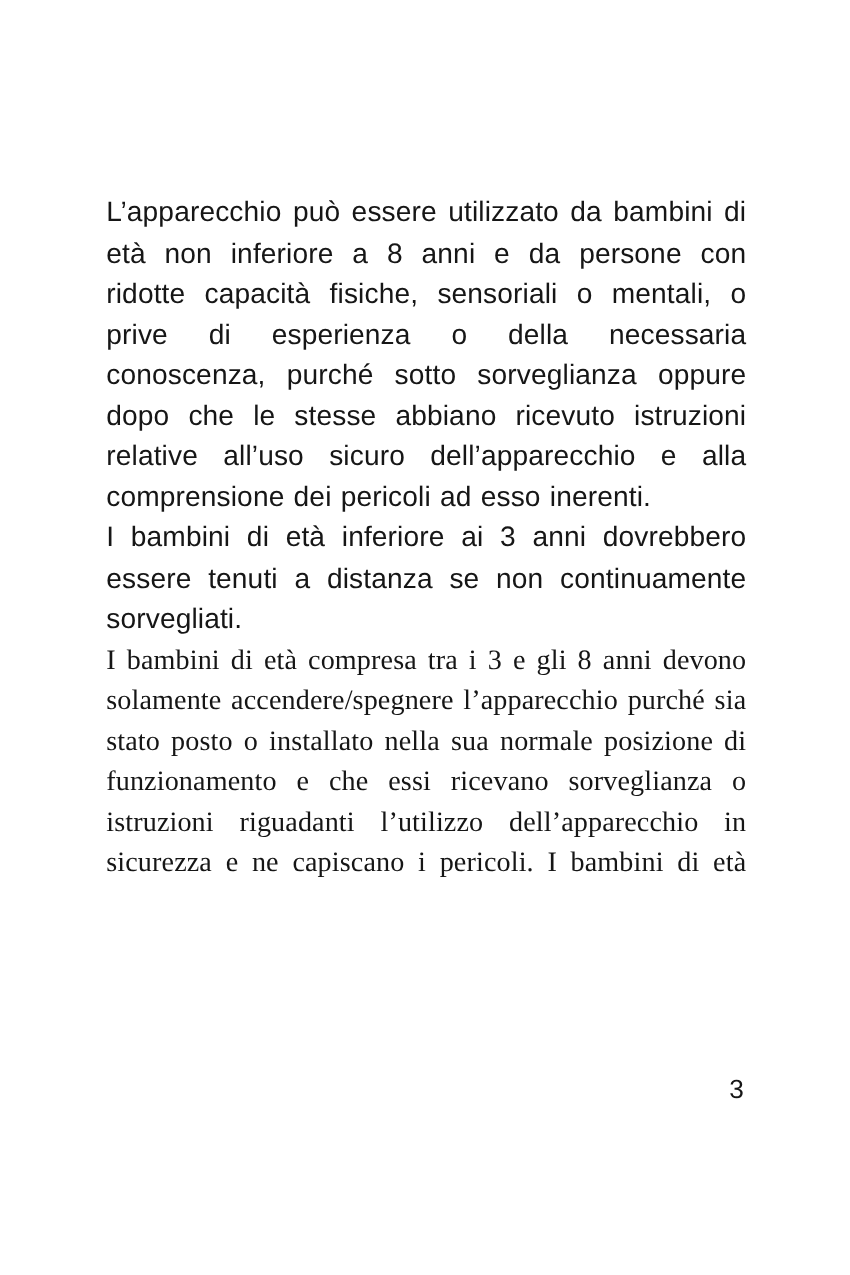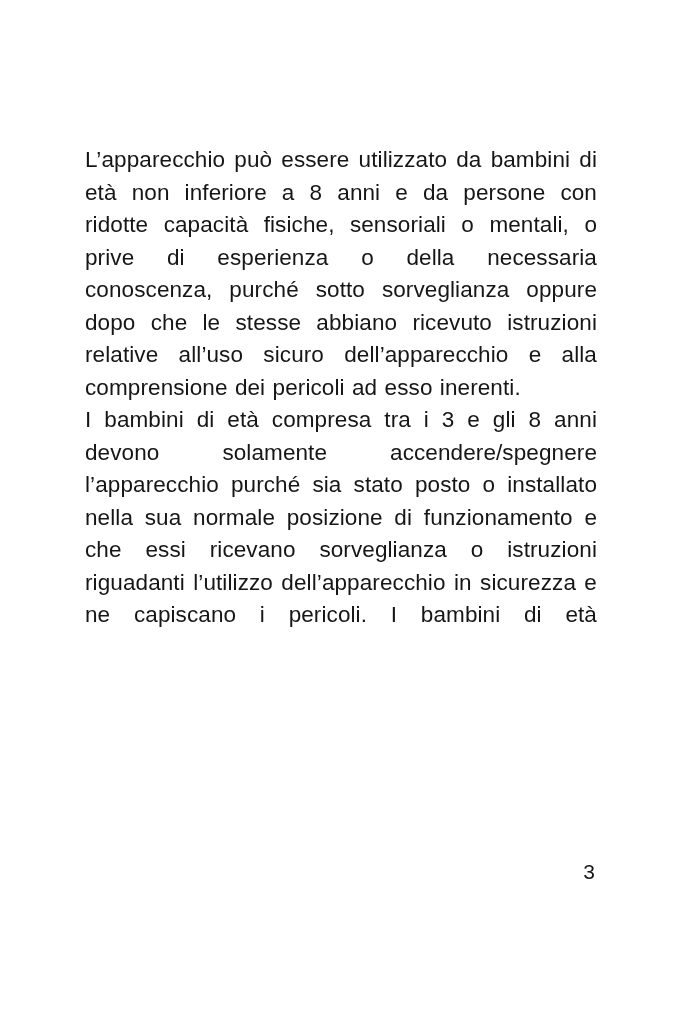--- a/index.html
+++ b/index.html
@@ -11,47 +11,49 @@
     position: relative;
     width: 680px;
     height: 1020px;
     background: #ffffff;
     font-family: "Liberation Sans", sans-serif;
     color: #1a1a1a;
     overflow: hidden;
   }
   .text-block {
     position: absolute;
-    top: 144px;
+    top: 154px;
     left: 85px;
     width: 512px;
   }
   .para {
     margin: 0;
     font-size: 22.5px;
     line-height: 32.5px;
     text-align: justify;
     letter-spacing: 0.1px;
     word-spacing: 1px;
     color: #161616;
   }
   
   .para.continues {
     text-align-last: justify;
+    font-family: Liberation Serif, serif;
   }
   .page-number {
     position: absolute;
     right: 85px;
     top: 860px;
     font-size: 21px;
     color: #161616;
   }
 </style>
 </head>
 <body>
 
 <div class="page">
   <div class="text-block">
     <p class="para">L’apparecchio può essere utilizzato da bambini di età non inferiore a 8 anni e da persone con ridotte capacità fisiche, sensoriali o mentali, o prive di esperienza o della necessaria conoscenza, purché sotto sorveglianza oppure dopo che le stesse abbiano ricevuto istruzioni relative all’uso sicuro dell’apparecchio e alla comprensione dei pericoli ad esso inerenti.</p>
+    <p class="para">I bambini di età inferiore ai 3 anni dovrebbero essere tenuti a distanza se non continuamente sorvegliati.</p>
     <p class="para continues">I bambini di età compresa tra i 3 e gli 8 anni devono solamente accendere/spegnere l’apparecchio purché sia stato posto o installato nella sua normale posizione di funzionamento e che essi ricevano sorveglianza o istruzioni riguadanti l’utilizzo dell’apparecchio in sicurezza e ne capiscano i pericoli. I bambini di età</p>
   </div>
   <div class="page-number">3</div>
 </div>
 
 </body></html>

